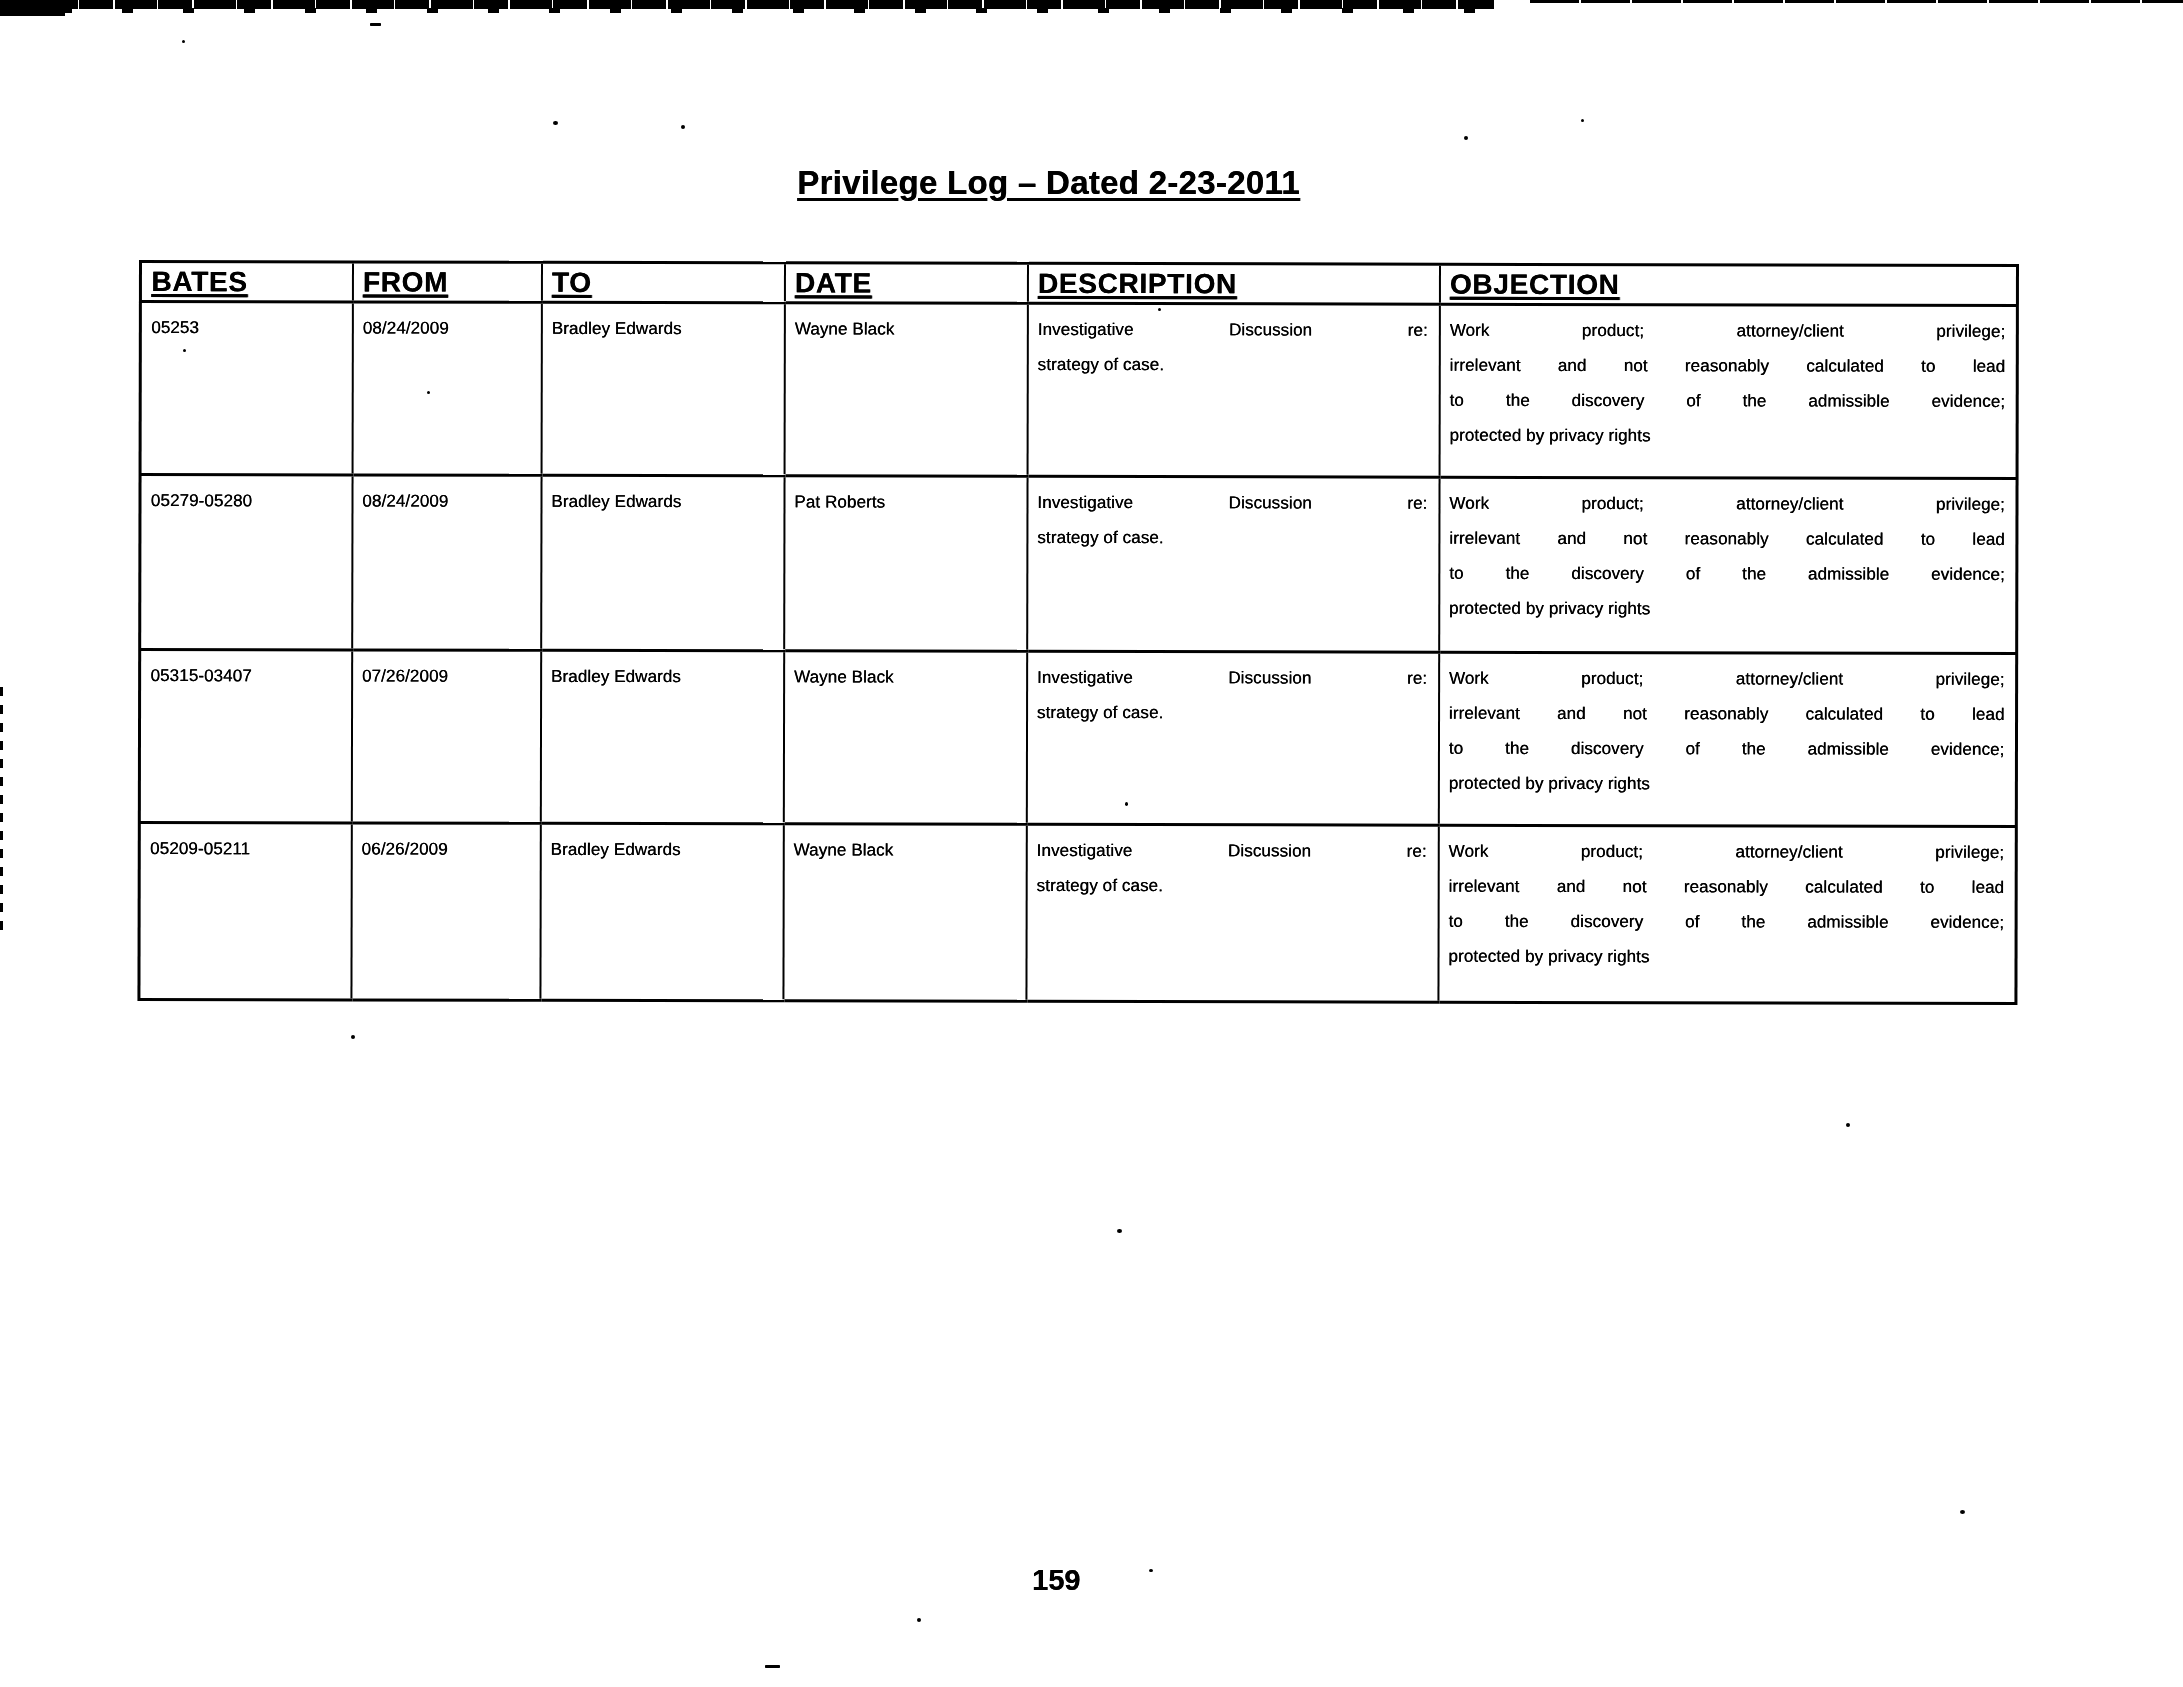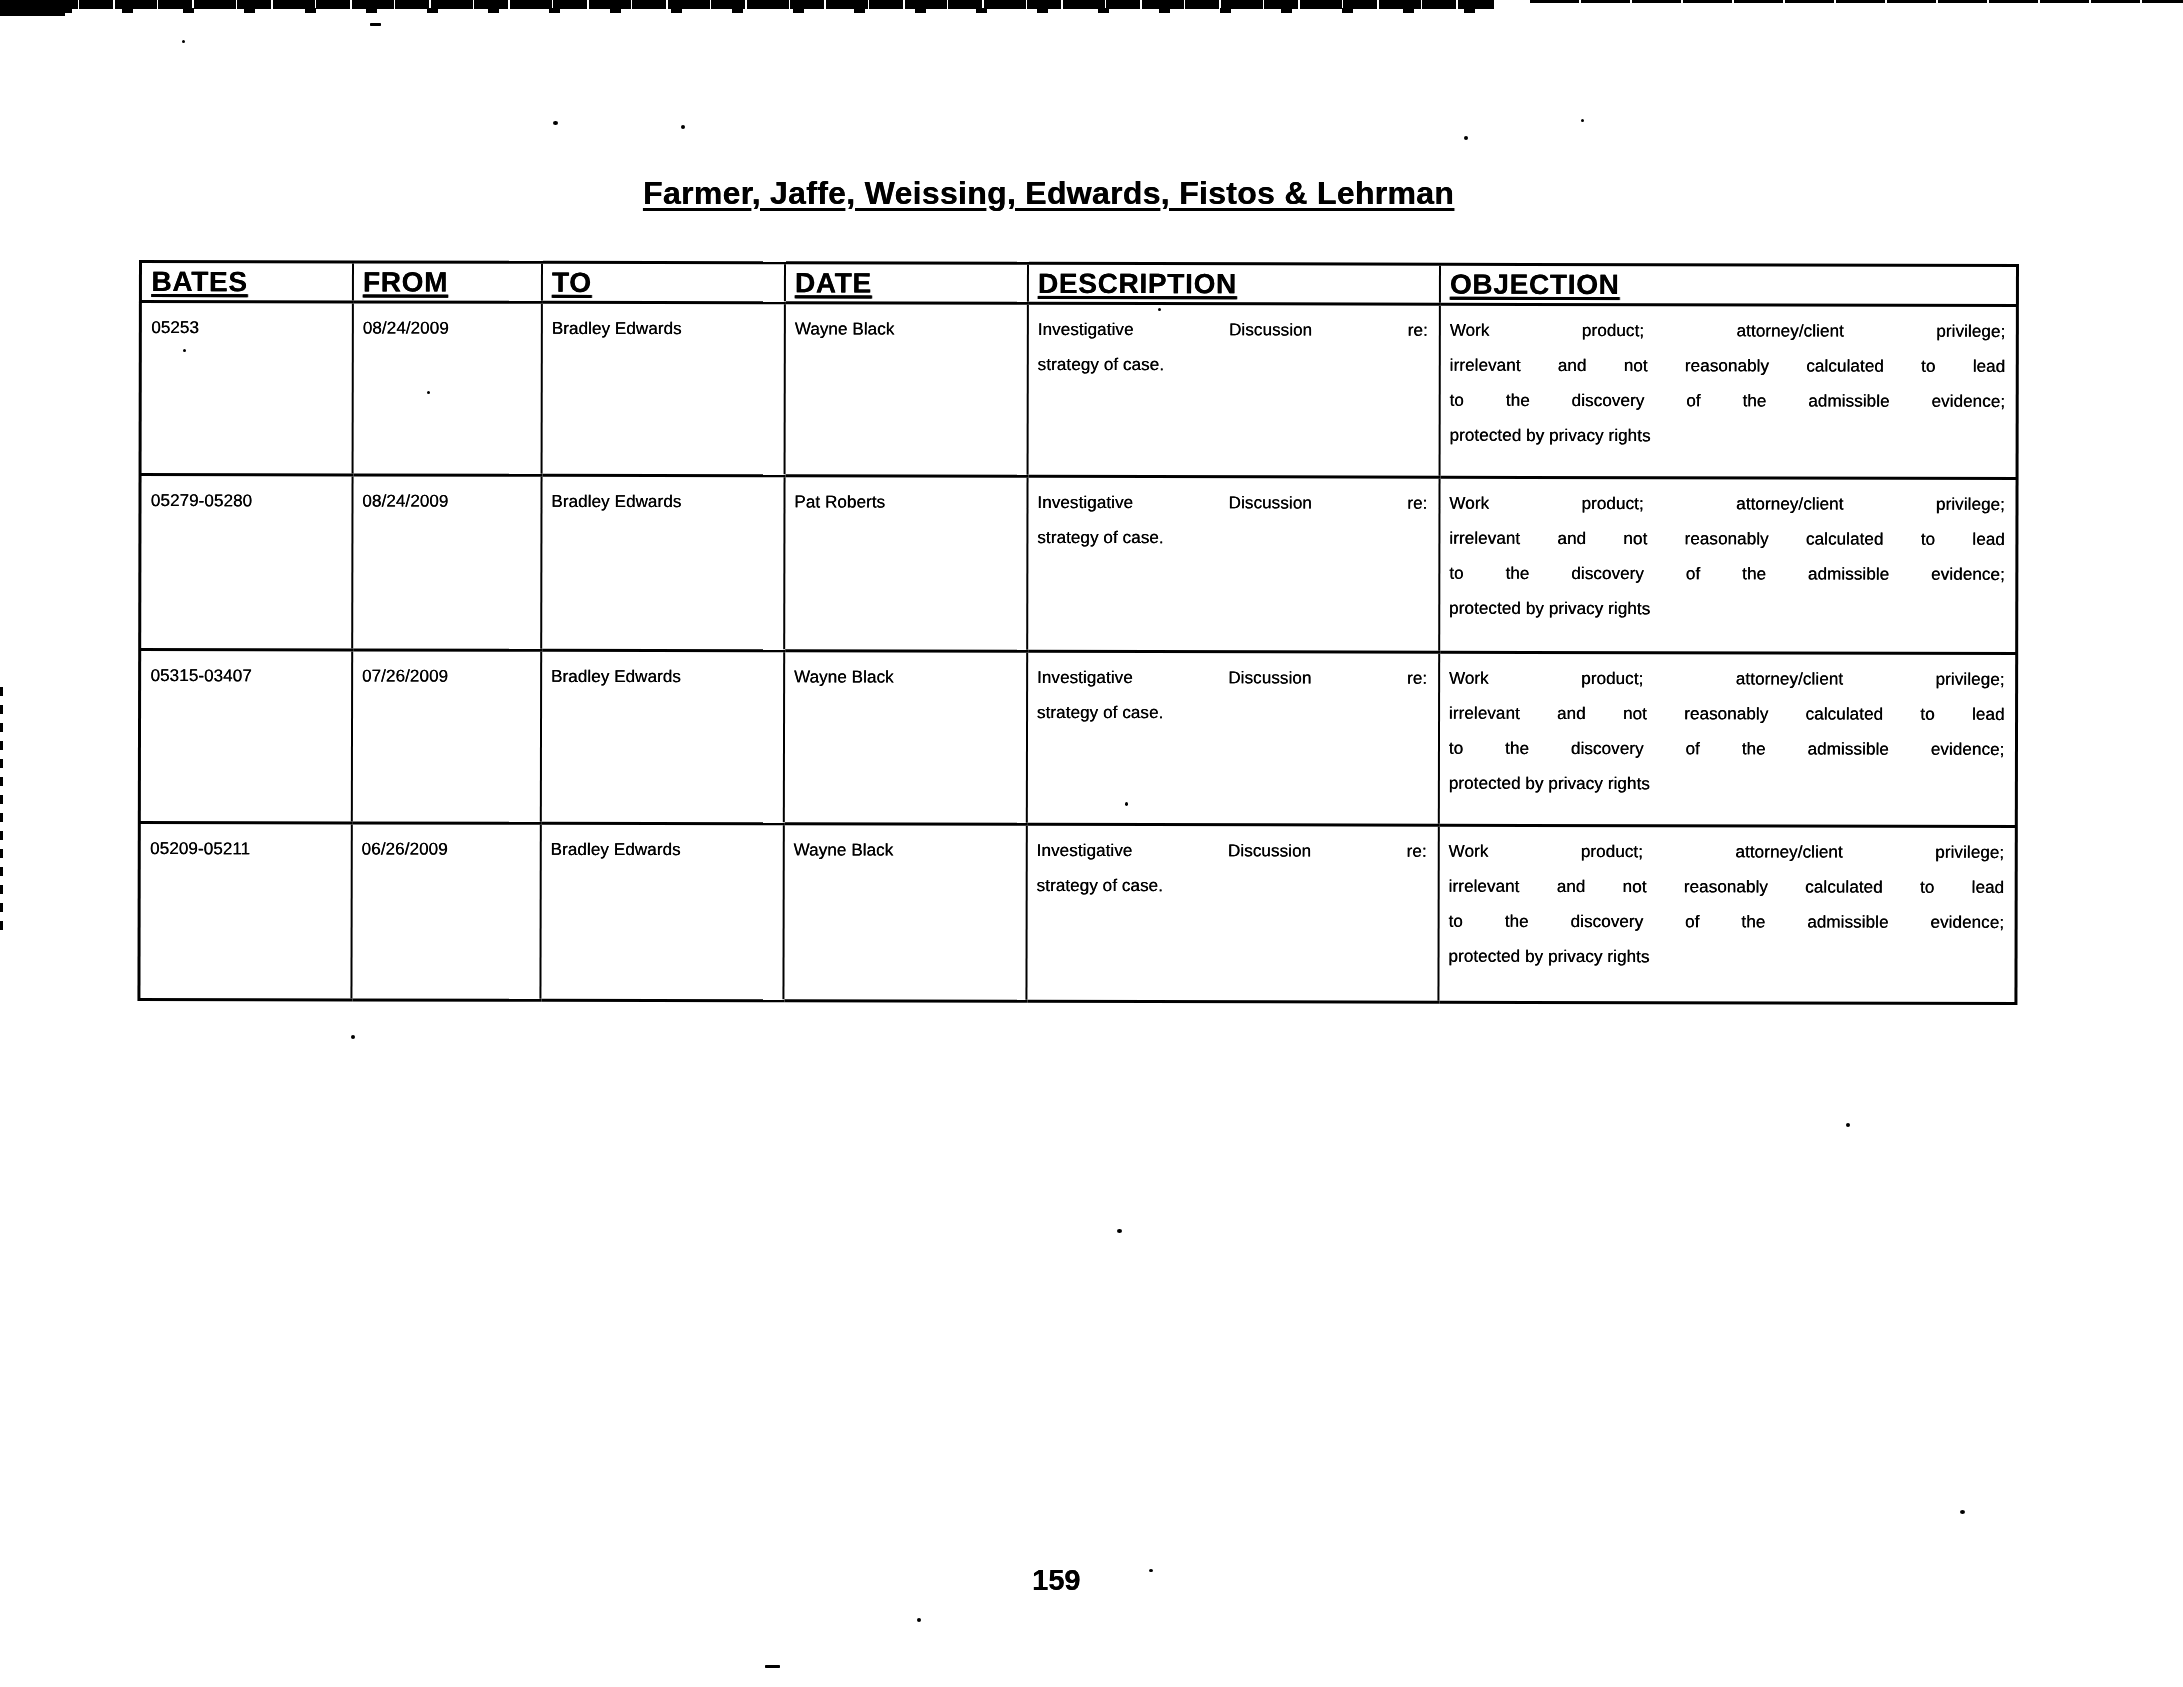--- a/index.html
+++ b/index.html
@@ -151,21 +151,21 @@
   <div class="speck s10"></div>
   <div class="speck s11"></div>
   <div class="speck s12"></div>
   <div class="speck s13"></div>
   <div class="speck s14"></div>
   <div class="speck dash s15"></div>
   <div class="speck s16"></div>
   <div class="speck s17"></div>
 
   <div class="heading-block">
-    <div class="doc-subtitle">Farmer, Jaffe, Weissing, Edwards, Fistos &amp; Lehrman</div>
+    <div class="doc-title">Privilege Log – Dated 2-23-2011</div>
   </div>
 
   <table class="log">
     <colgroup>
       <col style="width:212px">
       <col style="width:189px">
       <col style="width:243px">
       <col style="width:243px">
       <col style="width:412px">
       <col style="width:578px">

